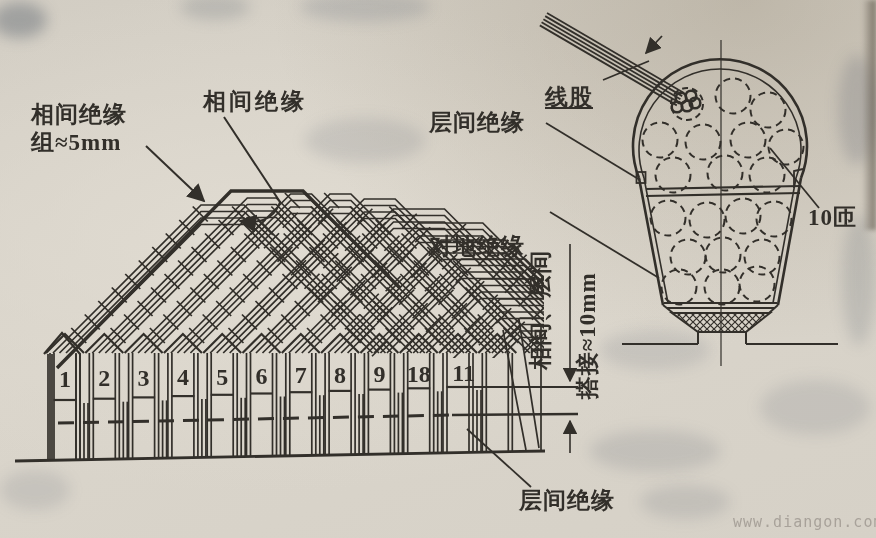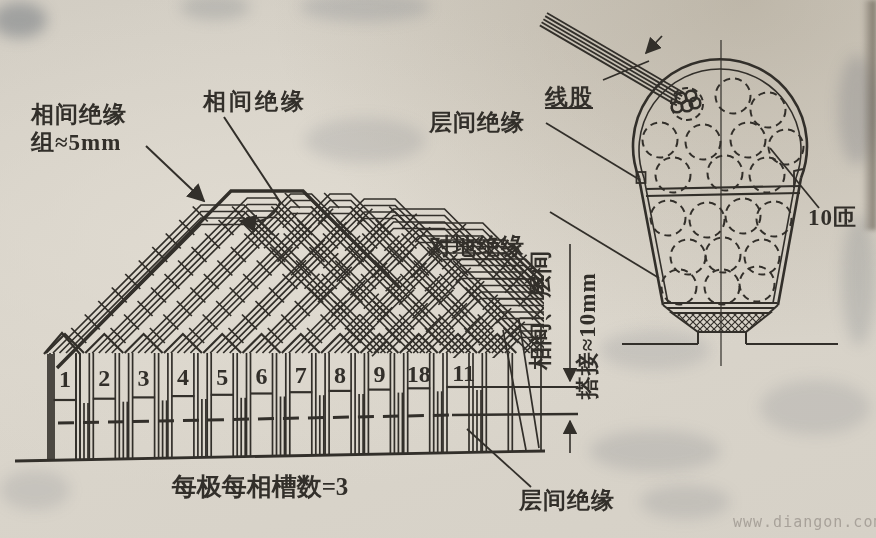--- a/index.html
+++ b/index.html
@@ -479,16 +479,15 @@
       <span style="left: 165.9px; top: 364.2px;">4</span>
       <span style="left: 205.2px; top: 363.6px;">5</span>
       <span style="left: 244.5px; top: 363px;">6</span>
       <span style="left: 283.8px; top: 362.4px;">7</span>
       <span style="left: 323.1px; top: 361.8px;">8</span>
       <span style="left: 362.4px; top: 361.2px;">9</span>
       <span style="left: 401.7px; top: 360.6px;">18</span>
       <span style="left: 441px; top: 360px; text-align: right;">11</span>
     </div>
 
-  <div class="cap sz25" style="left:150px;top:470px;width:220px;">每极每相槽数=3</div>
 
   <div id="watermark" style="left:733px;top:513px;">www.diangon.com</div>
 </div>
 
 </body></html>

